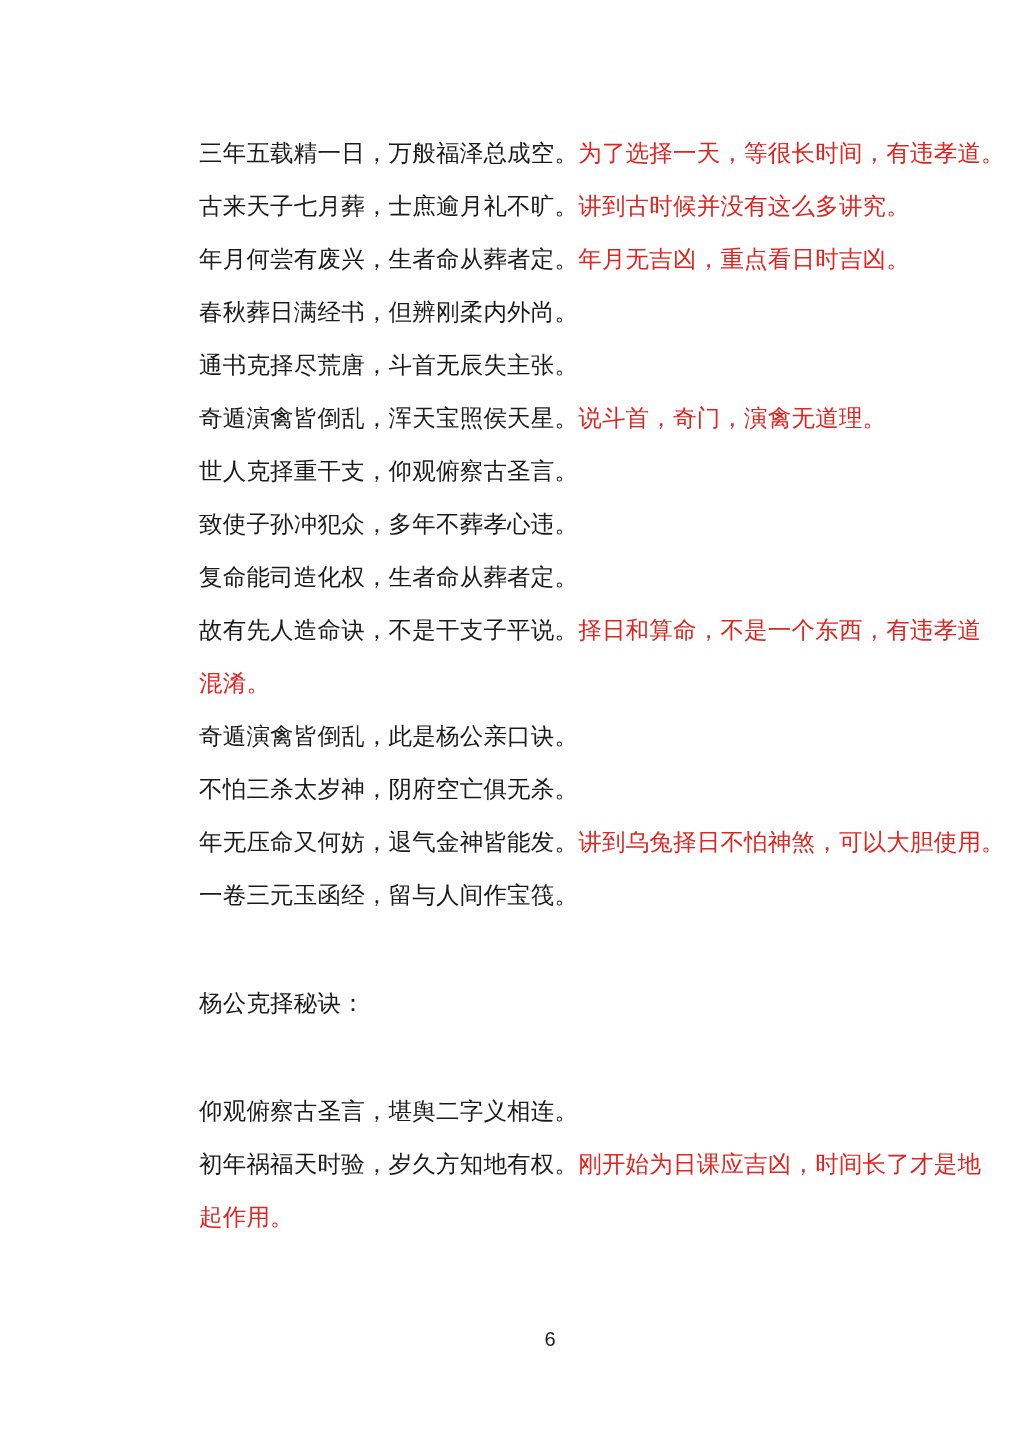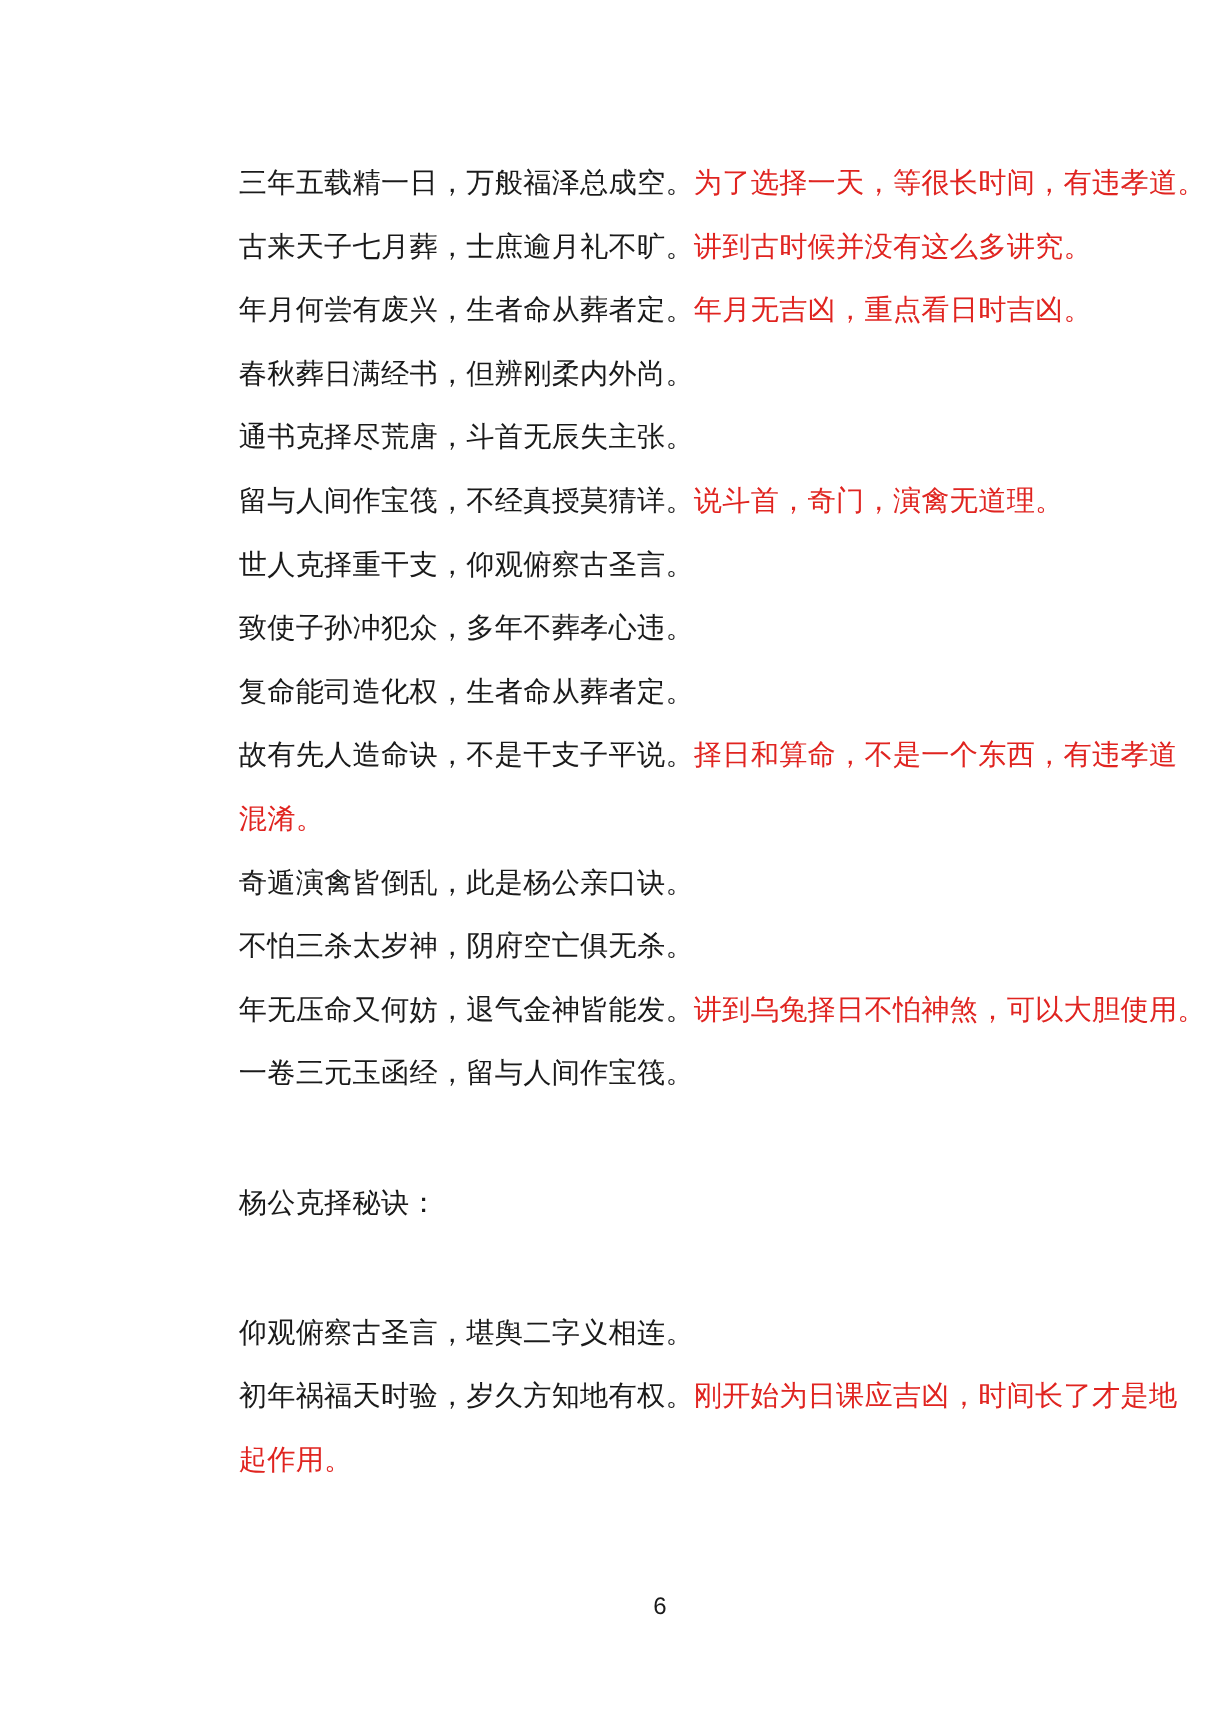--- a/index.html
+++ b/index.html
@@ -63,21 +63,21 @@
 </head>
 <body>
 
 <div class="page" style="--text-color: #1a1a1a; --annotation-color: #e02420; background: rgb(255, 255, 255);">
   <div class="content">
       <div class="line"><span class="seg-normal">三年五载精一日，万般福泽总成空。</span><span class="seg-red">为了选择一天，等很长时间，有违孝道。</span></div>
       <div class="line"><span class="seg-normal">古来天子七月葬，士庶逾月礼不旷。</span><span class="seg-red">讲到古时候并没有这么多讲究。</span></div>
       <div class="line"><span class="seg-normal">年月何尝有废兴，生者命从葬者定。</span><span class="seg-red">年月无吉凶，重点看日时吉凶。</span></div>
       <div class="line"><span class="seg-normal">春秋葬日满经书，但辨刚柔内外尚。</span></div>
       <div class="line"><span class="seg-bold">通书克择尽荒唐，斗首无辰失主张。</span></div>
-      <div class="line"><span class="seg-bold">留与人间作宝筏，不经真授莫猜详。</span><span class="seg-red">说斗首，奇门，演禽无道理。</span></div>
+      <div class="line"><span class="seg-bold">奇遁演禽皆倒乱，浑天宝照侯天星。</span><span class="seg-red">说斗首，奇门，演禽无道理。</span></div>
       <div class="line"><span class="seg-normal">世人克择重干支，仰观俯察古圣言。</span></div>
       <div class="line"><span class="seg-normal">致使子孙冲犯众，多年不葬孝心违。</span></div>
       <div class="line"><span class="seg-normal">复命能司造化权，生者命从葬者定。</span></div>
       <div class="line"><span class="seg-bold">故有先人造命诀，不是干支子平说。</span><span class="seg-red">择日和算命，不是一个东西，有违孝道</span></div>
       <div class="line"><span class="seg-red">混淆。</span></div>
       <div class="line"><span class="seg-normal">奇遁演禽皆倒乱，此是杨公亲口诀。</span></div>
       <div class="line"><span class="seg-normal">不怕三杀太岁神，阴府空亡俱无杀。</span></div>
       <div class="line"><span class="seg-normal">年无压命又何妨，退气金神皆能发。</span><span class="seg-red">讲到乌兔择日不怕神煞，可以大胆使用。</span></div>
       <div class="line"><span class="seg-normal">一卷三元玉函经，留与人间作宝筏。</span></div>
       <div class="gap"></div>

